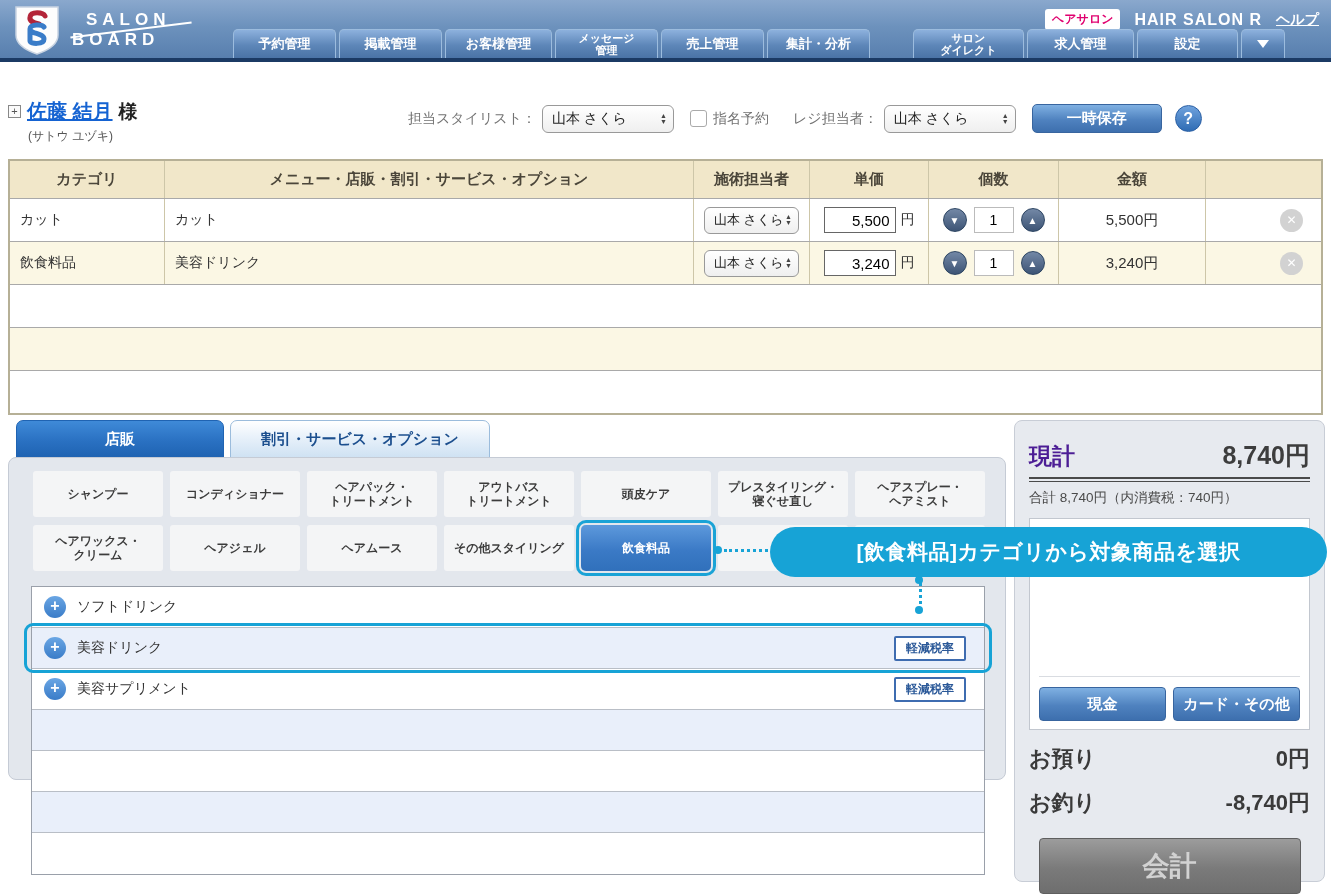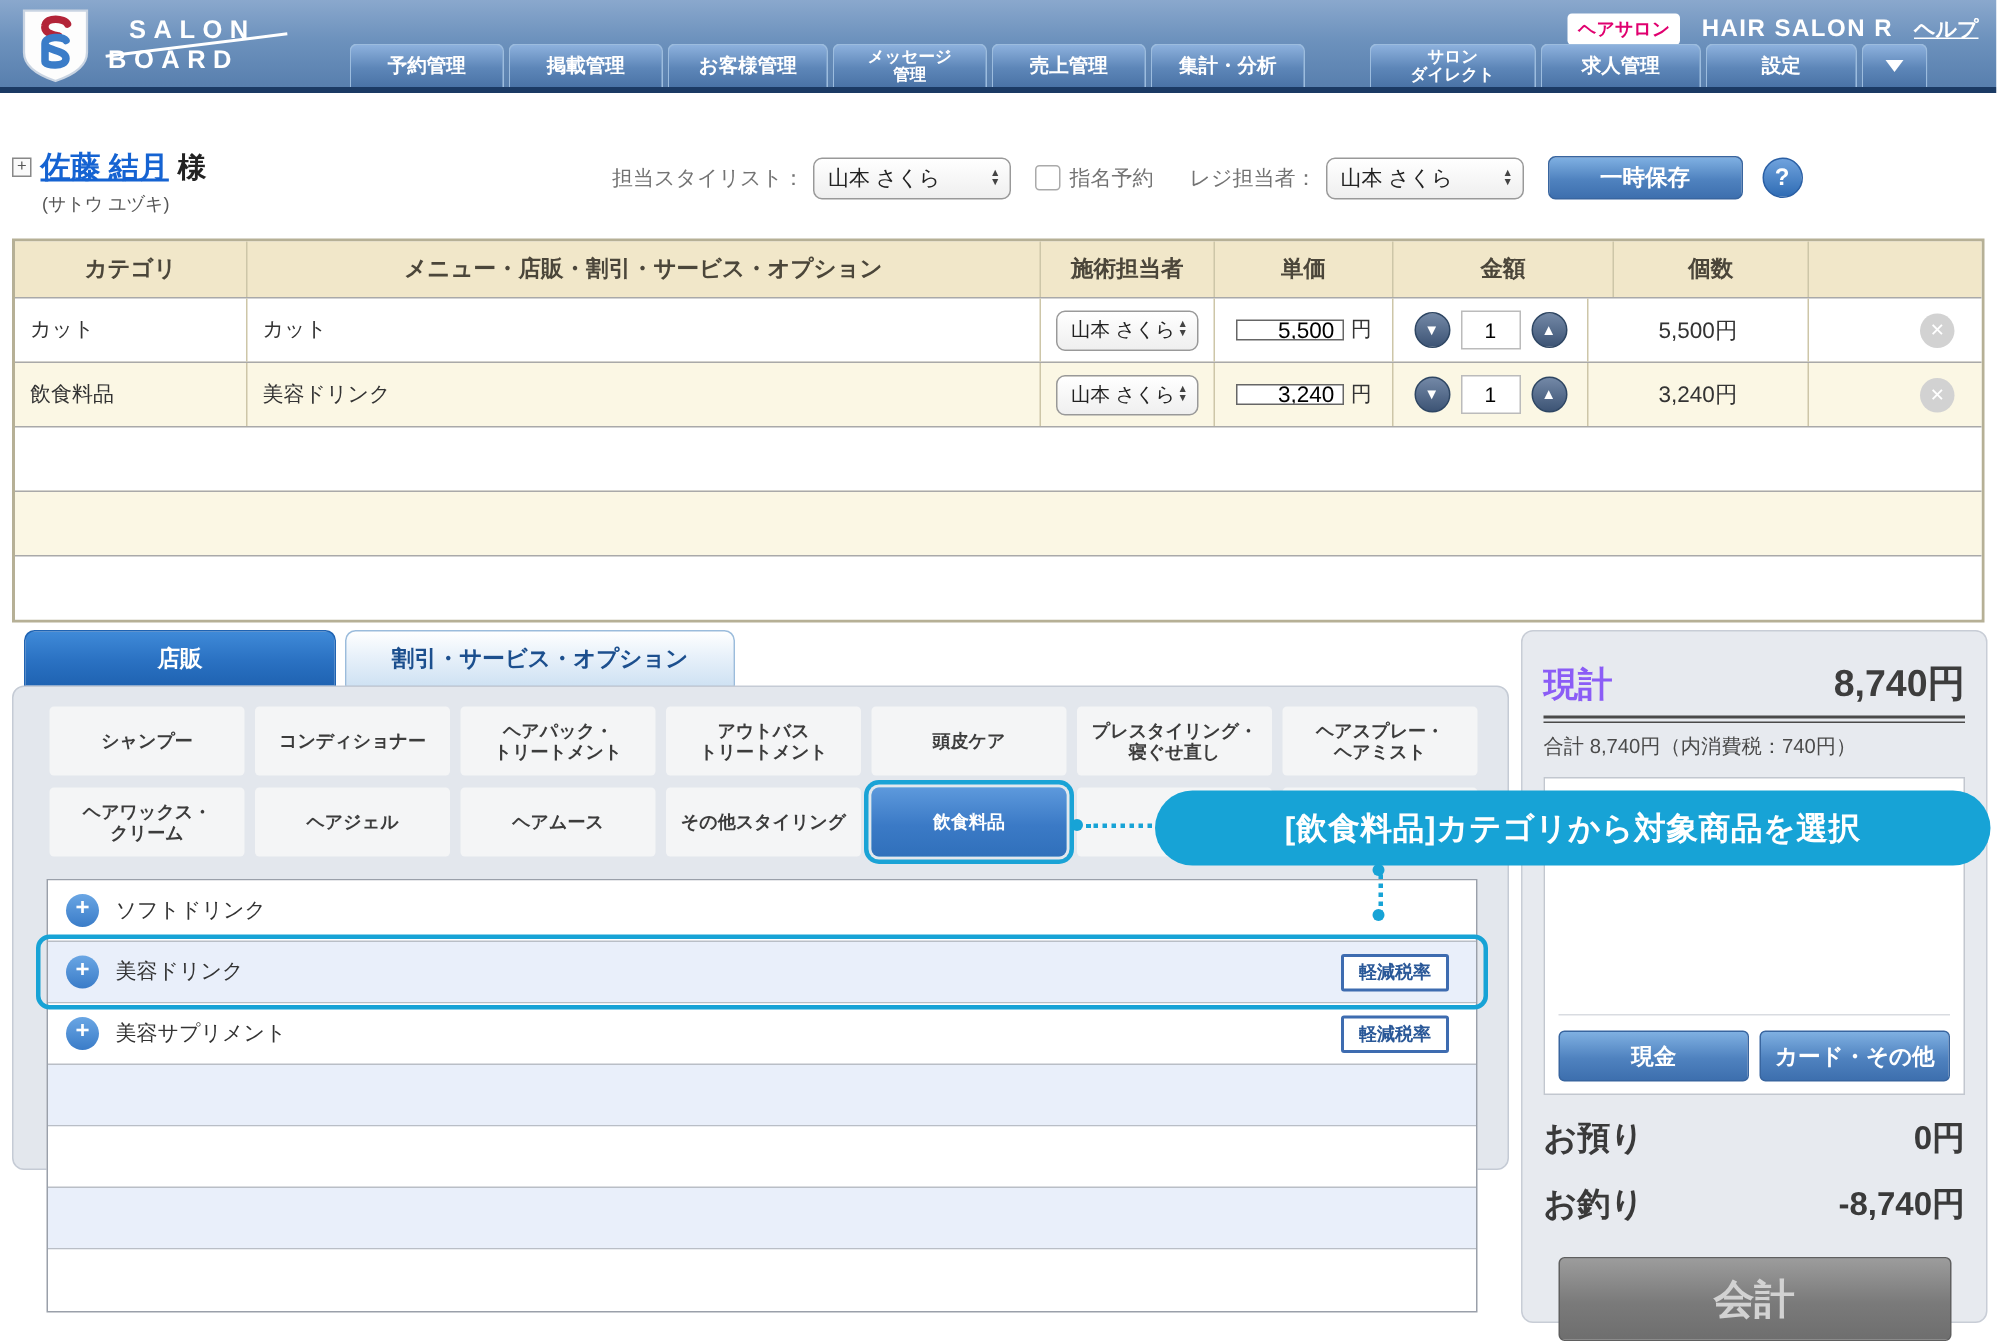--- a/index.html
+++ b/index.html
@@ -66,21 +66,21 @@
   .ot-head { display:flex; height:37px; background:#f1e7c9; border-top:none; }
   .ot-cell { display:flex; align-items:center; border-left:1px solid #cdc6a8; padding:0 10px; }
   .ot-cell:first-child { border-left:none; }
   .ot-head .ot-cell { justify-content:center; font-size:15px; font-weight:bold; color:#4b463a; }
   .c1{width:154px}.c2{width:529px}.c3{width:116px;justify-content:center}
   .c4{width:119px;justify-content:center}.c5{width:130px;justify-content:center}
   .c6{width:147px;justify-content:center}.c7{width:116px;justify-content:flex-end}
   .ot-row.alt { background:#fbf7e4; }
   .ot-row .ot-cell { font-size:14px; color:#333; }
   .row-select { width:104px; height:27px; margin:0; font-size:13px; }
-  .price-input { width:72px; height:14px; border:1px solid #666; background:#fff; text-align:right;
+  .price-input { width:72px; height:26px; border:1px solid #666; background:#fff; text-align:right;
     font-size:15px; padding:0 5px; font-family:inherit; }
   .yen { font-size:14px; margin-left:5px; }
   .qty-btn { width:24px; height:24px; border-radius:50%; border:1px solid #2e4663; cursor:pointer;
     background:linear-gradient(180deg,#7388a6 0%,#3d5475 100%); color:#fff; font-size:10px;
     display:flex; align-items:center; justify-content:center; }
   .qty-input { width:40px; height:26px; border:1px solid #bbb; text-align:center; font-size:14px; margin:0 7px; font-family:inherit; }
   .amount { font-size:15px; color:#333; }
   .del-btn { width:23px; height:23px; border-radius:50%; background:#d2d2d2; color:#fff; font-size:12px;
     font-weight:bold; display:flex; align-items:center; justify-content:center; cursor:pointer; margin-right:8px; }
   
@@ -111,21 +111,21 @@
   .add-circle { width:22px; height:22px; border-radius:50%; color:#fff; font-size:16px; font-weight:bold;
     background:linear-gradient(180deg,#6aa6e4 0%,#3a7cc8 100%); display:flex; align-items:center;
     justify-content:center; cursor:pointer; flex:0 0 auto; line-height:1; padding-bottom:2px; }
   .p-label { font-size:14px; color:#333; }
   .tax-badge { margin-left:auto; margin-right:6px; background:#fff; border:2px solid #3e6cb0; color:#2a5898;
     font-size:12px; font-weight:bold; padding:2px 10px; border-radius:2px; }
   
   .right-panel { position:absolute; left:1014px; top:420px; width:311px; height:462px;
     background:#e7eaef; border:1px solid #c8cdd6; border-radius:8px; padding:18px 14px 0 14px; }
   .subtotal-row { display:flex; justify-content:space-between; align-items:baseline; }
-  .st-label { font-size:23px; font-weight:bold; color:#8b5cf6; }
+  .st-label { font-size:23px; font-weight:bold; color:#4c1d95; }
   .st-value { font-size:25px; font-weight:bold; color:#3d3d3d; }
   .double-rule { height:5px; border-top:2px solid #4a4a4a; border-bottom:1px solid #4a4a4a; margin:5px 0 7px 0; }
   .total-line { font-size:13.5px; color:#4a4a4a; }
   .white-box { margin-top:11px; height:212px; background:#fff; border:1px solid #c2c7cf; position:relative; }
   .pay-row { position:absolute; left:9px; right:9px; bottom:8px; display:flex; gap:7px;
     border-top:1px solid #d9dce1; padding-top:10px; }
   .pay-btn { flex:1; height:34px; font-size:15px; border-radius:4px; }
   .money-row { display:flex; justify-content:space-between; margin-top:14px; }
   .money-label,.money-value { font-size:22px; font-weight:bold; color:#3a3a3a; }
   .checkout-btn { margin:20px auto 12px auto; width:262px; height:56px;
@@ -205,22 +205,22 @@
   <div class="btn-blue save-btn">一時保存</div>
   <div class="btn-blue help-btn">?</div>
 </div>
 
 <div class="order-table">
   <div class="ot-head">
     <div class="ot-cell c1">カテゴリ</div>
     <div class="ot-cell c2">メニュー・店販・割引・サービス・オプション</div>
     <div class="ot-cell c3">施術担当者</div>
     <div class="ot-cell c4">単価</div>
+    <div class="ot-cell c5">個数</div>
     <div class="ot-cell c6">金額</div>
-    <div class="ot-cell c5">個数</div>
     <div class="ot-cell c7"></div>
   </div>
 
   <div class="ot-row">
     <div class="ot-cell c1">カット</div>
     <div class="ot-cell c2">カット</div>
     <div class="ot-cell c3">
       <div class="fake-select row-select">
         <span>山本 さくら</span>
         <span class="sel-arrows">▲<br>▼</span>

